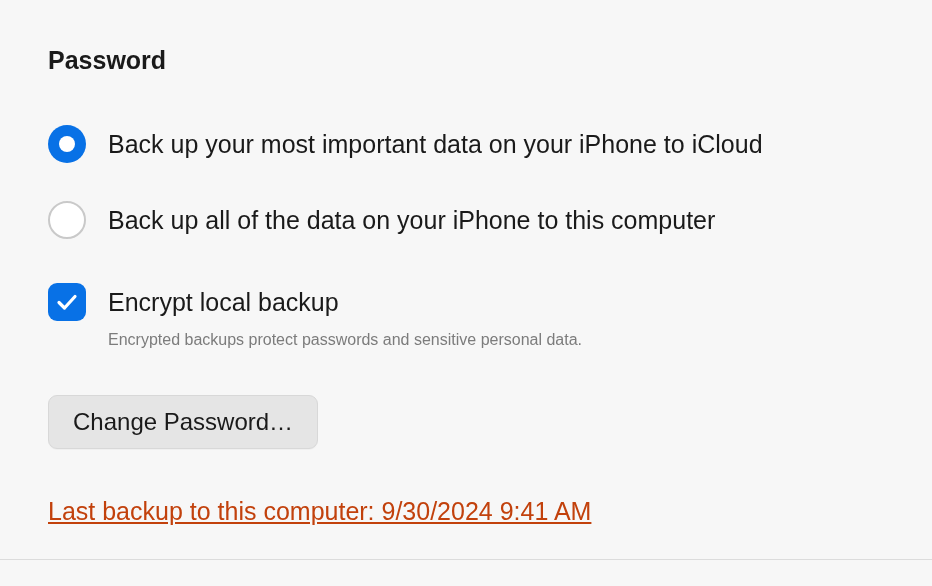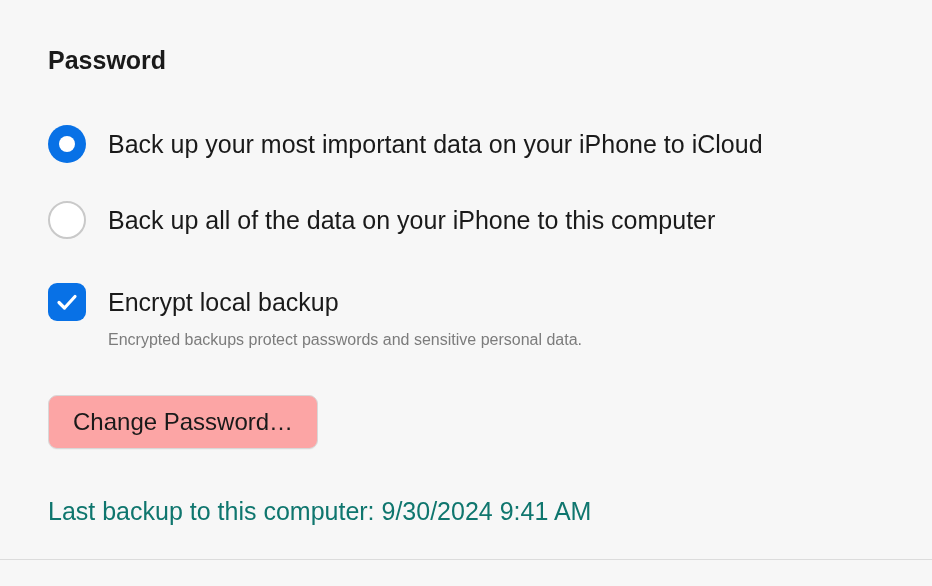--- a/index.html
+++ b/index.html
@@ -84,34 +84,35 @@
       color: #7c7c7c;
       font-weight: 400;
       margin-top: 8px;
       margin-left: 60px;
       line-height: 1.4;
     }
     .change-btn {
       display: inline-block;
       margin-top: 44px;
       padding: 12px 24px;
-      background: #fca5a5;
+      background: #e5e5e5;
       border: 1px solid #d8d8d8;
       border-radius: 9px;
       font-size: 24px;
       color: #1a1a1a;
       font-family: inherit;
       cursor: pointer;
       box-shadow: 0 1px 1px rgba(0,0,0,0.03);
     }
     .last-backup {
       font-size: 25px;
-      color: #0f766e;
+      color: #c2410c;
       margin-top: 48px;
       font-weight: 400;
+      text-decoration: underline;
     }
     .divider {
       position: absolute;
       bottom: 26px;
       left: 0;
       right: 0;
       height: 1px;
       background: #dcdcdc;
     }
     .radios {

